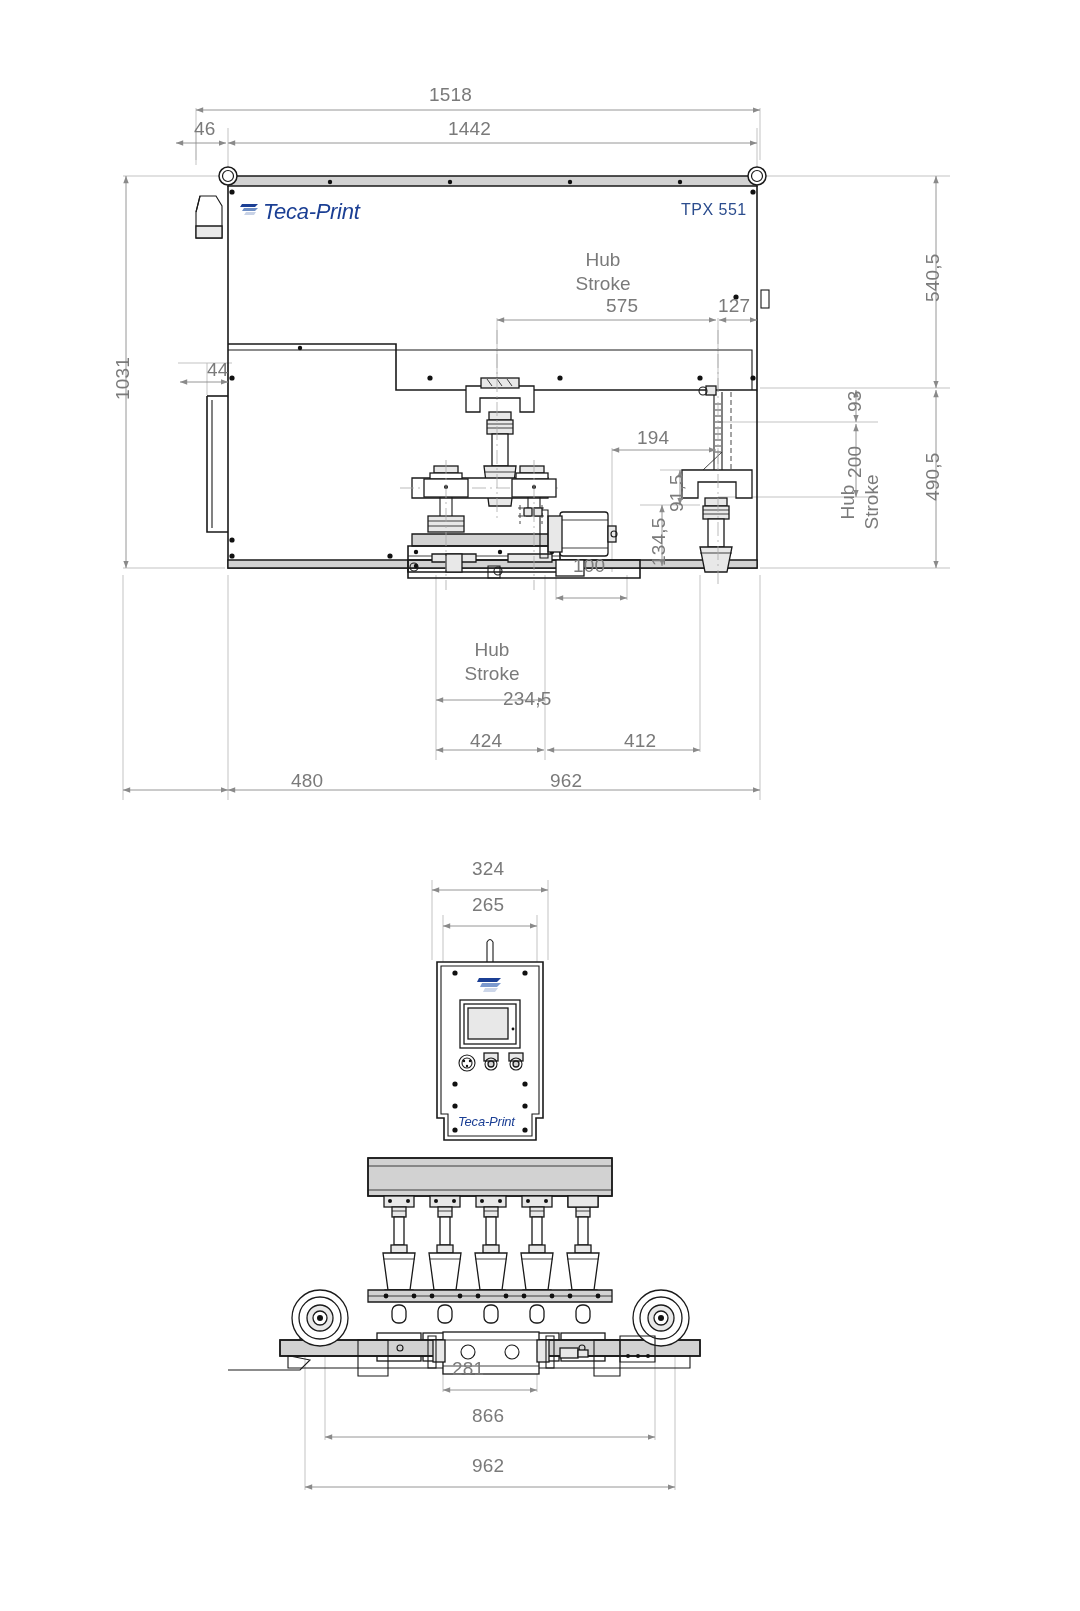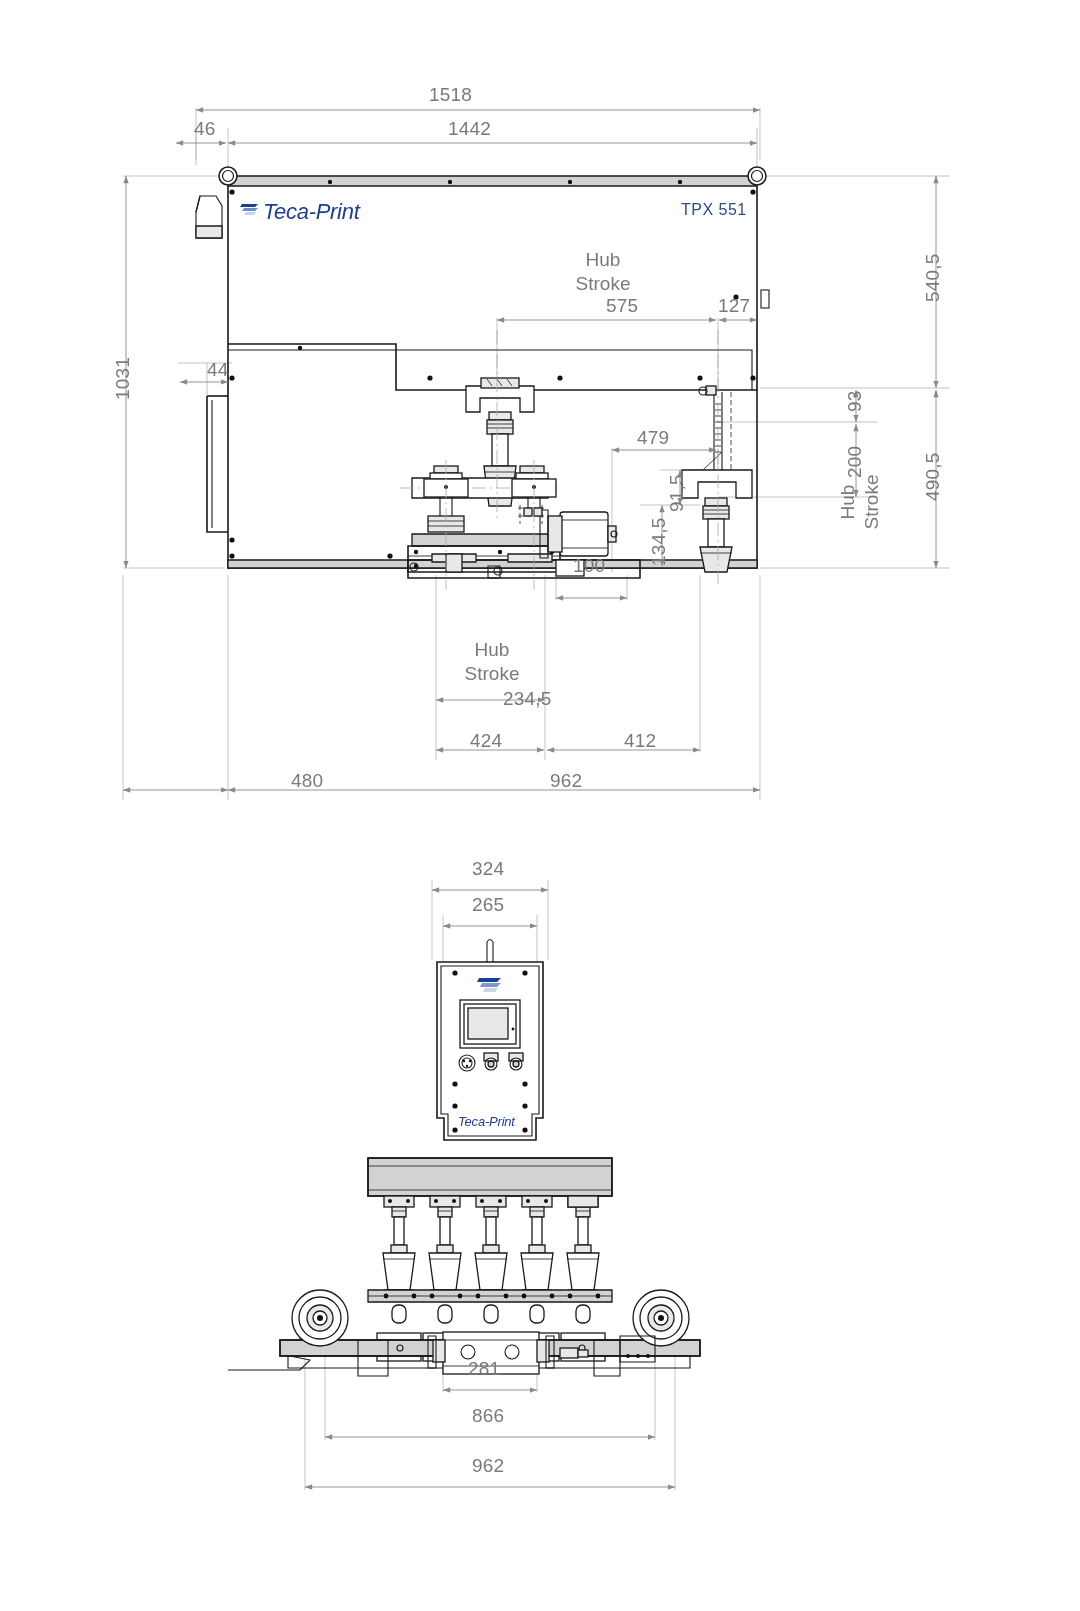--- a/index.html
+++ b/index.html
@@ -518,21 +518,21 @@
 <div class="lbl v" style="left:800px;top:478px;transform:rotate(-90deg);width:120px;">
   <span>Hub</span>
   <span style="display:block;">Stroke</span>
 </div>
 <div class="dim" style="left:586px;top:295px;margin-left:20px;">575</div>
 <div class="dim" style="left:718px;top:295px;">127</div>
 <div class="lbl" style="left:558px;top:248px;width:90px;">
   <span>Hub</span>
   <span style="display:block;">Stroke</span>
 </div>
-<div class="dim" style="left:637px;top:427px;">479</div>
+<div class="dim" style="left:637px;top:427px;">194</div>
 <div class="dim v" style="left:666px;top:512px;transform:rotate(-90deg);">91,5</div>
 <div class="dim v" style="left:648px;top:566px;transform:rotate(-90deg);">134,5</div>
 <div class="dim" style="left:573px;top:555px;">100</div>
 <div class="lbl" style="left:447px;top:638px;width:90px;">
   <span>Hub</span>
   <span style="display:block;">Stroke</span>
 </div>
 <div class="dim" style="left:463px;top:688px;margin-left:40px;">234,5</div>
 <div class="dim" style="left:470px;top:730px;">424</div>
 <div class="dim" style="left:624px;top:730px;">412</div>
@@ -544,21 +544,21 @@
     <path d="M2,2 L18,2 L15,5 L0,5 Z" fill="#1b3f94"></path>
     <path d="M4,6 L18,6 L15,9 L2,9 Z" fill="#6d8dc4"></path>
     <path d="M6,10 L16,10 L14,13 L4,13 Z" fill="#c8d2e6"></path>
   </svg>
 </div>
 <div class="brand big" style="left:263px;top:199px;">Teca-Print</div>
 <div class="model" style="left:681px;top:201px;">TPX 551</div>
 
 <div class="dim" style="left:472px;top:858px;">324</div>
 <div class="dim" style="left:472px;top:894px;">265</div>
-<div class="dim" style="left:468px;top:1358px;">281</div>
+<div class="dim" style="left:452px;top:1358px;">281</div>
 <div class="dim" style="left:472px;top:1405px;">866</div>
 <div class="dim" style="left:472px;top:1455px;">962</div>
 
 <div class="logomark" style="left:477px;top:976px;width:26px;height:20px;">
   <svg viewBox="0 0 26 20" width="26" height="20">
     <path d="M2,2 L24,2 L20,6 L0,6 Z" fill="#1b3f94"></path>
     <path d="M5,7 L24,7 L20,11 L3,11 Z" fill="#7b99ce"></path>
     <path d="M8,12 L21,12 L18,16 L6,16 Z" fill="#ccd6e9"></path>
   </svg>
 </div>

